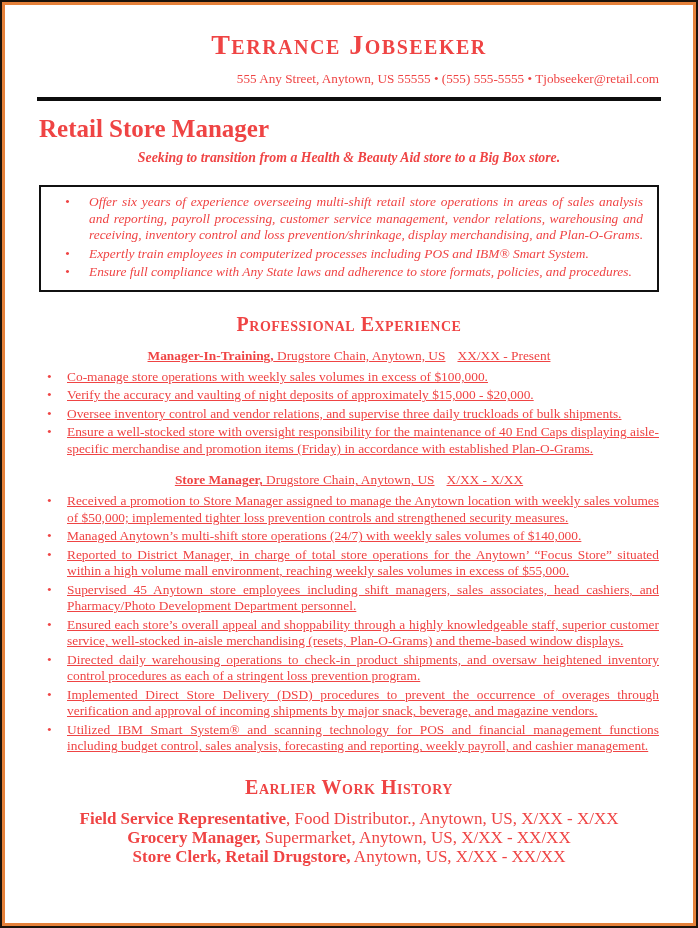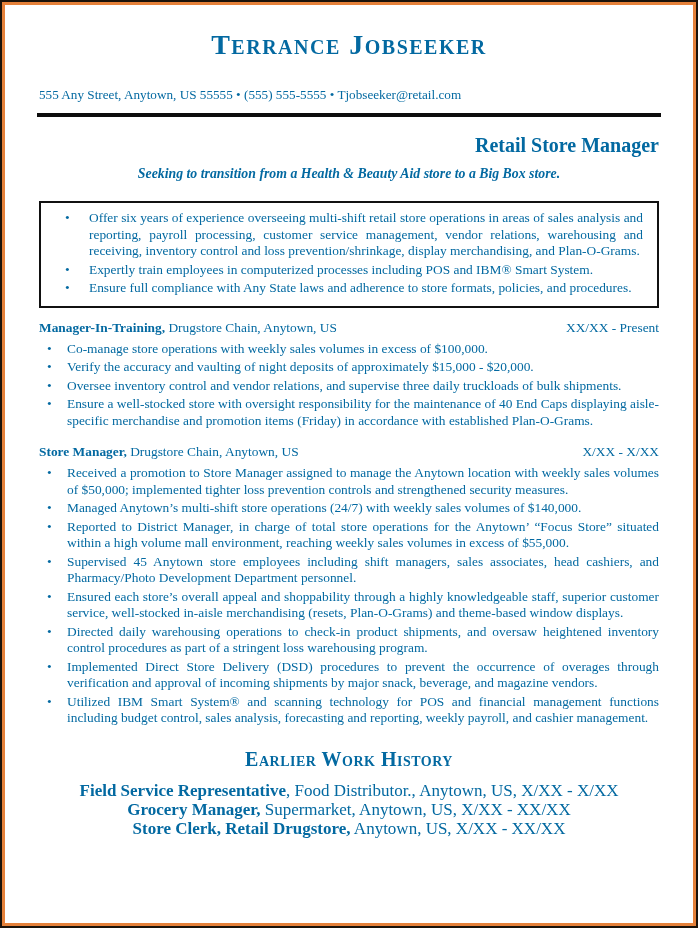--- a/index.html
+++ b/index.html
@@ -12,63 +12,64 @@
     width: 698px; height: 928px;
     box-sizing: border-box;
     background: #1a120a;
     padding: 2px;
   }
   .page {
     width: 100%; height: 100%;
     box-sizing: border-box;
     border: 3px solid #e5813a;
     background: #ffffff;
-    color: #0369a1;
+    color: #ef4444;
     padding: 20px 34px 0 34px;
     overflow: hidden;
   }
   .name {
     margin: 5px 0 0 0;
     text-align: center;
     font-size: 28px;
     font-weight: bold;
     font-variant: small-caps;
     letter-spacing: 1.5px;
     line-height: 1.05;
   }
   .contact {
-    margin-top: 28px;
-    text-align: left;
+    margin-top: 12px;
+    text-align: right;
     font-size: 13.2px;
     line-height: 16px;
   }
   .thick-rule {
     margin: 10px -2px 0 -2px;
     height: 4px;
     background: #0d0d0d;
   }
   .doc-title {
     margin: 16px 0 0 0;
-    text-align: right;
-    font-size: 20px;
+    text-align: left;
+    font-size: 25px;
     font-weight: bold;
     line-height: 24px;
   }
   .objective {
     margin-top: 8px;
     text-align: center;
     font-style: italic;
     font-size: 13.8px;
     line-height: 18px;
     font-weight: bold;
   }
   .summary-box {
     margin-top: 18px;
     border: 2px solid #111111;
     padding: 7px 10px 7px 0;
+    font-style: italic;
   }
   ul.bullets {
     margin: 0; padding: 0;
     list-style: none;
   }
   ul.bullets li {
     position: relative;
     font-size: 13.4px;
     line-height: 16.5px;
     text-align: justify;
@@ -85,28 +86,29 @@
     font-size: 20px;
     font-weight: bold;
     font-variant: small-caps;
     letter-spacing: 0.5px;
     line-height: 24px;
   }
   .job { margin-top: 11px; }
   .job + .job { margin-top: 14px; }
   .job-header {
     display: flex;
-    justify-content: space-between;
+    justify-content: center;
     align-items: baseline;
     font-size: 13.4px;
     line-height: 17px;
+    text-decoration: underline;
   }
   .b { font-weight: bold; }
   .job-dates { white-space: nowrap; padding-left: 12px; }
-  .job ul.bullets { margin-top: 5px; }
+  .job ul.bullets { margin-top: 5px; text-decoration: underline; }
   .job ul.bullets li { padding-left: 28px; }
   .job ul.bullets li::before {
     content: "\2022";
     position: absolute; left: 8px; top: 0;
   }
   .earlier-entries { margin-top: 10px; }
   .earlier-line {
     text-align: center;
     font-size: 17px;
     line-height: 19px;
@@ -126,20 +128,21 @@
     <div class="objective">Seeking to transition from a Health &amp; Beauty Aid store to a Big Box store.</div>
 
     <div class="summary-box">
       <ul class="bullets box-bullets">
         <li>Offer six years of experience overseeing multi-shift retail store operations in areas of sales analysis and reporting, payroll processing, customer service management, vendor relations, warehousing and receiving, inventory control and loss prevention/shrinkage, display merchandising, and Plan-O-Grams.</li>
         <li>Expertly train employees in computerized processes including POS and IBM® Smart System.</li>
         <li>Ensure full compliance with Any State laws and adherence to store formats, policies, and procedures.</li>
       </ul>
     </div>
 
+    <h3 class="section-heading">Professional Experience</h3>
 
     <div class="job">
       <div class="job-header">
         <div class="job-title-line"><span class="b">Manager-In-Training,</span><span> Drugstore Chain, Anytown, US</span></div>
         <div class="job-dates">XX/XX - Present</div>
       </div>
       <ul class="bullets job-bullets">
         <li>Co-manage store operations with weekly sales volumes in excess of $100,000.</li>
         <li>Verify the accuracy and vaulting of night deposits of approximately $15,000 - $20,000.</li>
         <li>Oversee inventory control and vendor relations, and supervise three daily truckloads of bulk shipments.</li>
@@ -151,21 +154,21 @@
       <div class="job-header">
         <div class="job-title-line"><span class="b">Store Manager,</span><span> Drugstore Chain, Anytown, US</span></div>
         <div class="job-dates">X/XX - X/XX</div>
       </div>
       <ul class="bullets job-bullets">
         <li>Received a promotion to Store Manager assigned to manage the Anytown location with weekly sales volumes of $50,000; implemented tighter loss prevention controls and strengthened security measures.</li>
         <li>Managed Anytown’s multi-shift store operations (24/7) with weekly sales volumes of $140,000.</li>
         <li>Reported to District Manager, in charge of total store operations for the Anytown’ “Focus Store” situated within a high volume mall environment, reaching weekly sales volumes in excess of $55,000.</li>
         <li>Supervised 45 Anytown store employees including shift managers, sales associates, head cashiers, and Pharmacy/Photo Development Department personnel.</li>
         <li>Ensured each store’s overall appeal and shoppability through a highly knowledgeable staff, superior customer service, well-stocked in-aisle merchandising (resets, Plan-O-Grams) and theme-based window displays.</li>
-        <li>Directed daily warehousing operations to check-in product shipments, and oversaw heightened inventory control procedures as part of a stringent loss warehousing program.</li>
+        <li>Directed daily warehousing operations to check-in product shipments, and oversaw heightened inventory control procedures as each of a stringent loss prevention program.</li>
         <li>Implemented Direct Store Delivery (DSD) procedures to prevent the occurrence of overages through verification and approval of incoming shipments by major snack, beverage, and magazine vendors.</li>
         <li>Utilized IBM Smart System® and scanning technology for POS and financial management functions including budget control, sales analysis, forecasting and reporting, weekly payroll, and cashier management.</li>
       </ul>
     </div>
 
     <h3 class="section-heading">Earlier Work History</h3>
 
     <div class="earlier-entries">
       <div class="earlier-line"><span class="b">Field Service Representative</span><span>, Food Distributor., Anytown, US, X/XX - X/XX</span></div>
       <div class="earlier-line"><span class="b">Grocery Manager,</span><span> Supermarket, Anytown, US, X/XX - XX/XX</span></div>

